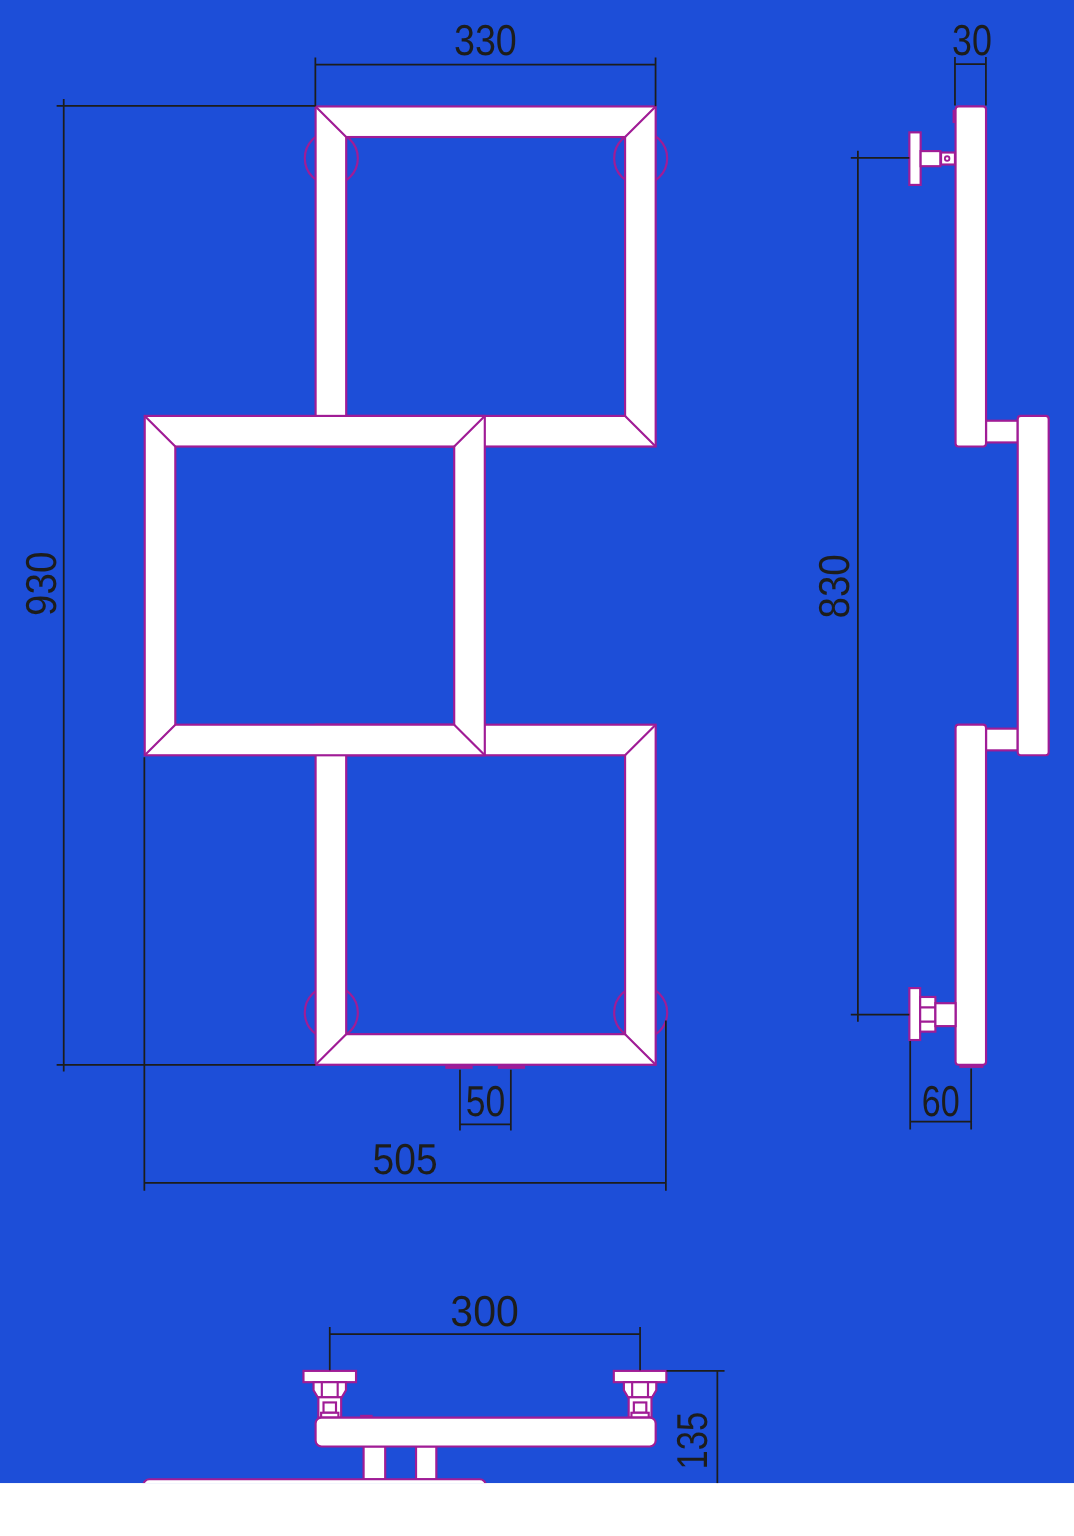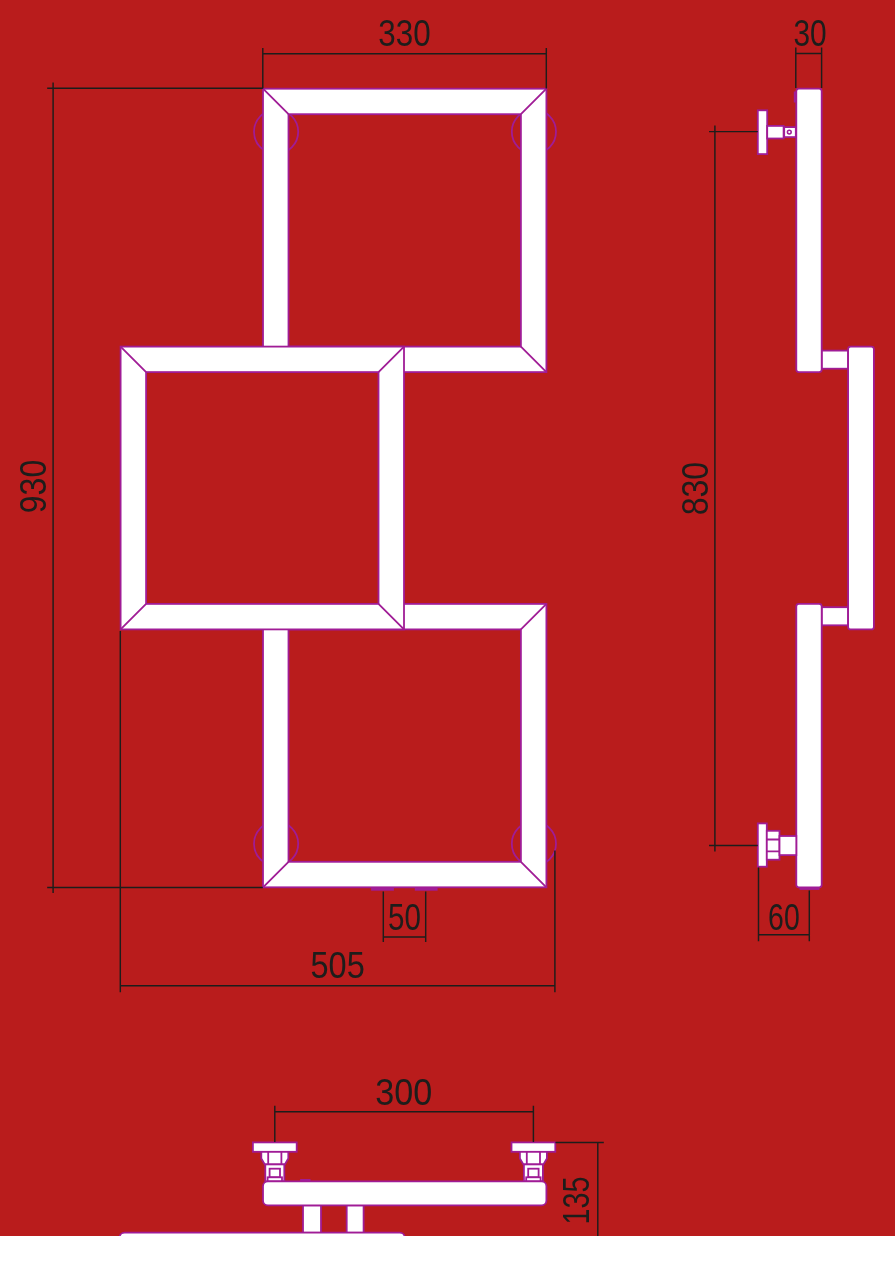--- a/index.html
+++ b/index.html
@@ -1,16 +1,16 @@
 <!DOCTYPE html>
 <html><head>
 <meta charset="utf-8">
 <style>
   html,body{margin:0;padding:0;background:#ffffff;}
-  .page{width:895px;height:1236px;position:relative;background:#b91c1c;overflow:hidden;}
+  .page{width:895px;height:1236px;position:relative;background:#1d4ed8;overflow:hidden;}
   text{font-family:"Liberation Sans",sans-serif;fill:#1d1d1b;}
 </style>
 </head>
 <body>
 <div class="page">
 <svg width="895" height="1280" viewBox="0 0 895 1280">
 <defs></defs>
 <g fill="none" stroke-linecap="butt">
 
 <g>

